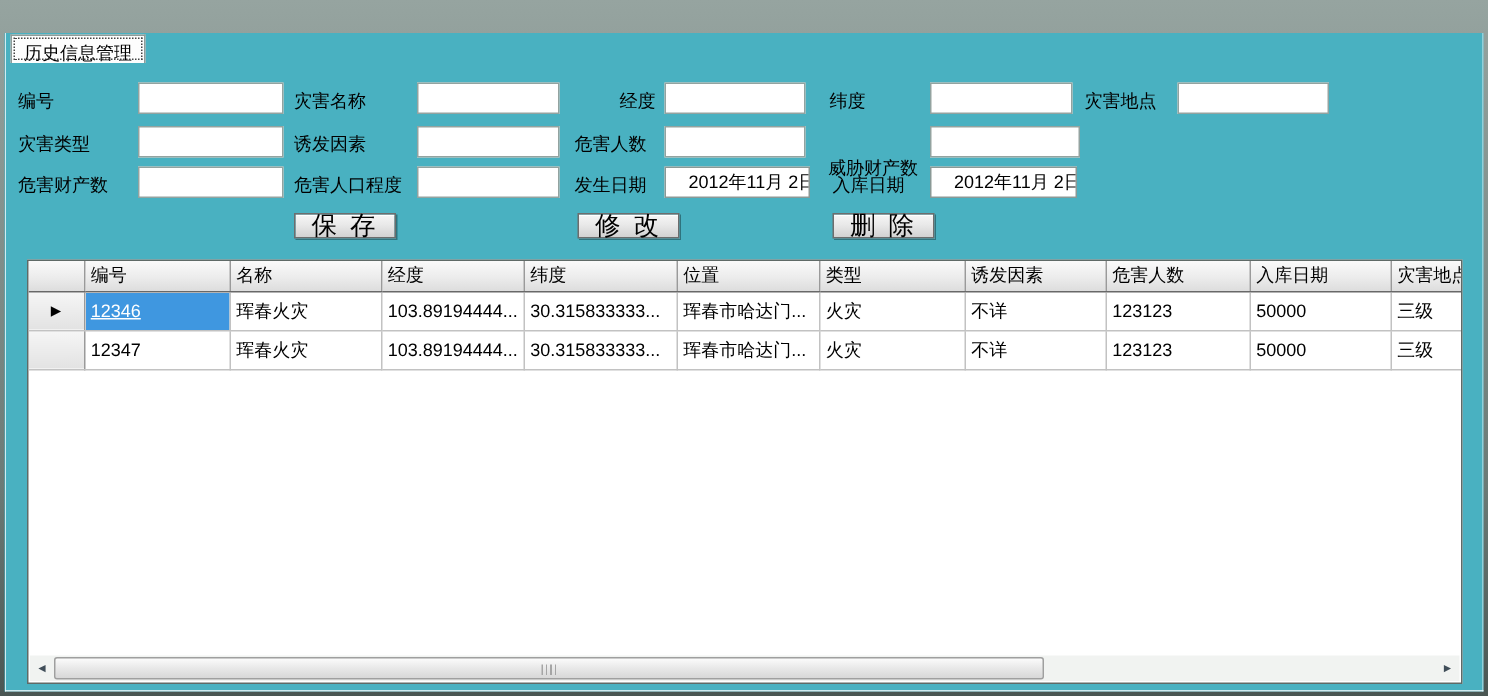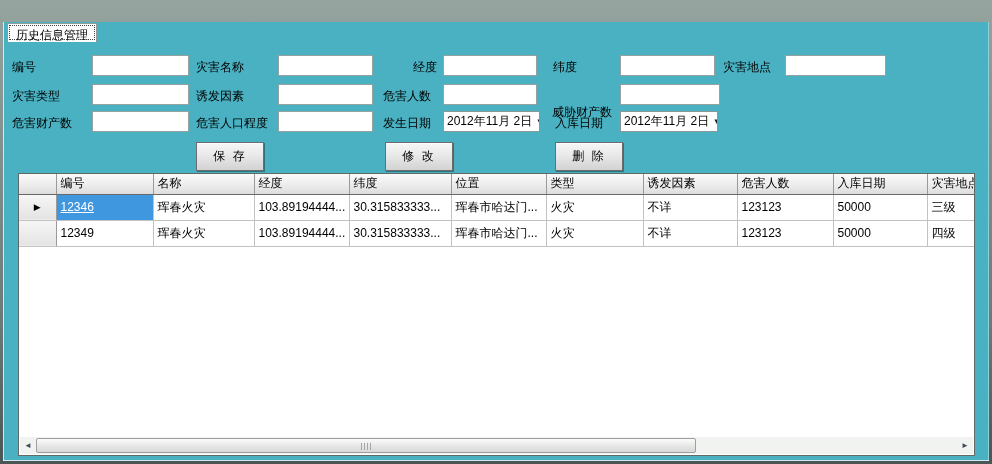--- a/index.html
+++ b/index.html
@@ -33,24 +33,24 @@
   
   .content { position: absolute; left: 3px; top: 22px; right: 3px; bottom: 3px; background: #49b1c1;
     box-shadow: inset 1px 0 0 rgba(255,255,255,.75), inset 0 -1px 0 rgba(255,255,255,.75), inset -1px 0 0 rgba(255,255,255,.4); }
   .tab { position: absolute; left: 4px; top: 1px; height: 19px; padding: 3px 8px 0 8px;
     background: #fdfdfd; border: 1px solid #8f9c99; border-bottom: none; font-size: 12px; color: #000;
     outline: 1px dotted #444; outline-offset: -3px; }
 
   .lbl { position: absolute; font-size: 12px; color: #000; white-space: nowrap; }
   .tb  { position: absolute; height: 21px; background: #fff; border: 1px solid #93a3a0; font-size: 12px; padding: 0 3px; }
   .dtp { position: absolute; height: 21px; background: #fff; border: 1px solid #8a9996; font-size: 12px;
-    display: flex; align-items: center; padding-left: 3px; overflow: hidden; white-space: nowrap; }
+    display: flex; align-items: center; padding-left: 15px; overflow: hidden; white-space: nowrap; }
   .dtp .dd { flex: none; margin-left: auto; width: 15px; text-align: center; font-size: 8px; color: #222; }
 
-  .btn { position: absolute; width: 68px; height: 29px; font-size: 12px; letter-spacing: 2px;
+  .btn { position: absolute; width: 68px; height: 17px; font-size: 17px; letter-spacing: 2px;
     background: linear-gradient(180deg, #f6f6f6 0%, #e9e9e9 45%, #d2d2d2 100%);
     border: 1px solid #6d6d6d; display: flex; align-items: center; justify-content: center;
     box-shadow: 1px 1px 0 rgba(0,0,0,.35), inset 0 1px 0 #fff; color: #000; }
 
   
   .grid { position: absolute; left: 15px; top: 151px; width: 957px; height: 283px;
     background: #fff; border: 1px solid #5f6a67; overflow: hidden; }
   .grid table { border-collapse: collapse; table-layout: fixed; width: 968px; }
   .grid th { height: 20px; font-size: 12px; font-weight: normal; text-align: left; padding: 0 4px;
     background: linear-gradient(180deg, #fafafa 0%, #ececec 55%, #dddddd 100%);
@@ -158,30 +158,30 @@
               <td>30.315833333...</td>
               <td>珲春市哈达门...</td>
               <td>火灾</td>
               <td>不详</td>
               <td>123123</td>
               <td>50000</td>
               <td>三级</td>
             </tr>
             <tr>
               <td class="rowhdr"></td>
-              <td>12349</td>
+              <td>12347</td>
               <td>珲春火灾</td>
               <td>103.89194444...</td>
               <td>30.315833333...</td>
               <td>珲春市哈达门...</td>
               <td>火灾</td>
               <td>不详</td>
               <td>123123</td>
               <td>50000</td>
-              <td>四级</td>
+              <td>三级</td>
             </tr>
           </tbody>
       </table>
       <div class="hscroll">
         <div class="sb-arrow left">◄</div>
         <div class="sb-thumb">
           <div class="sb-grip"></div>
         </div>
         <div class="sb-arrow right">►</div>
       </div>

